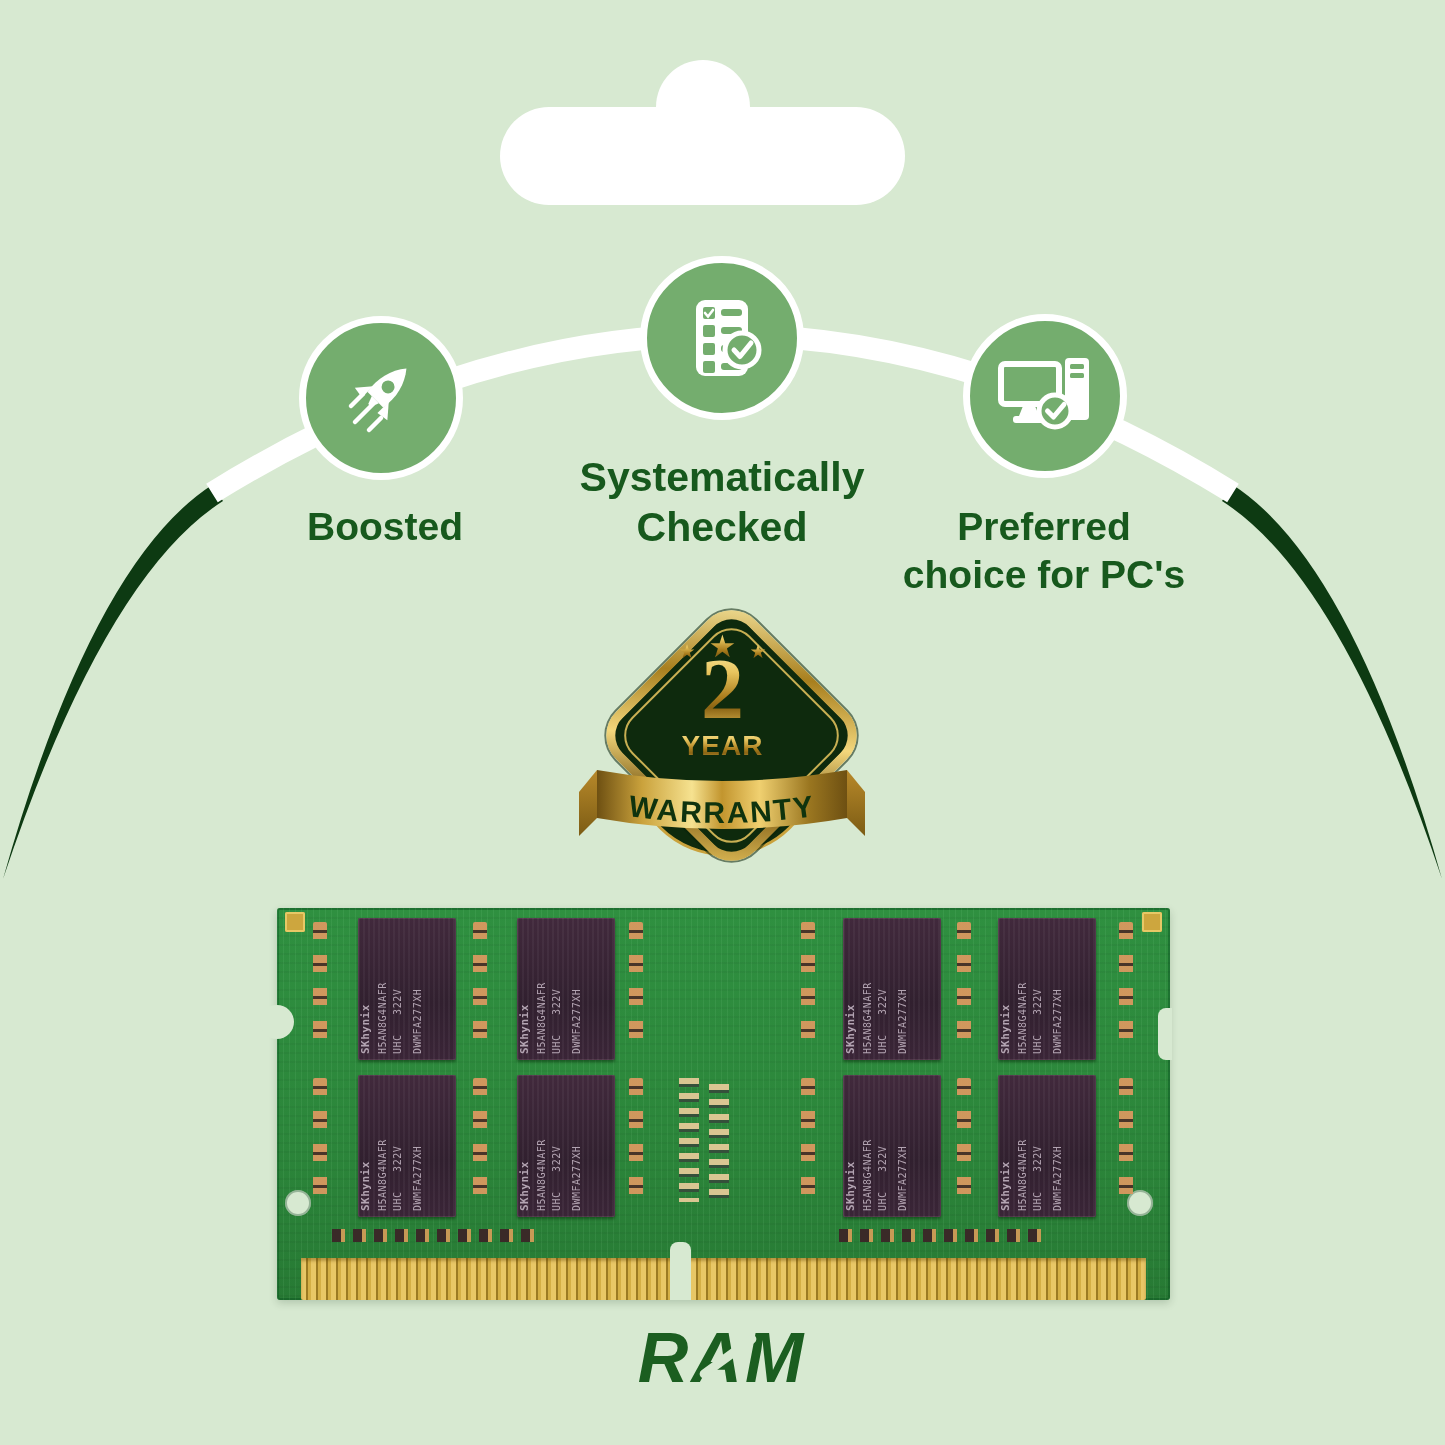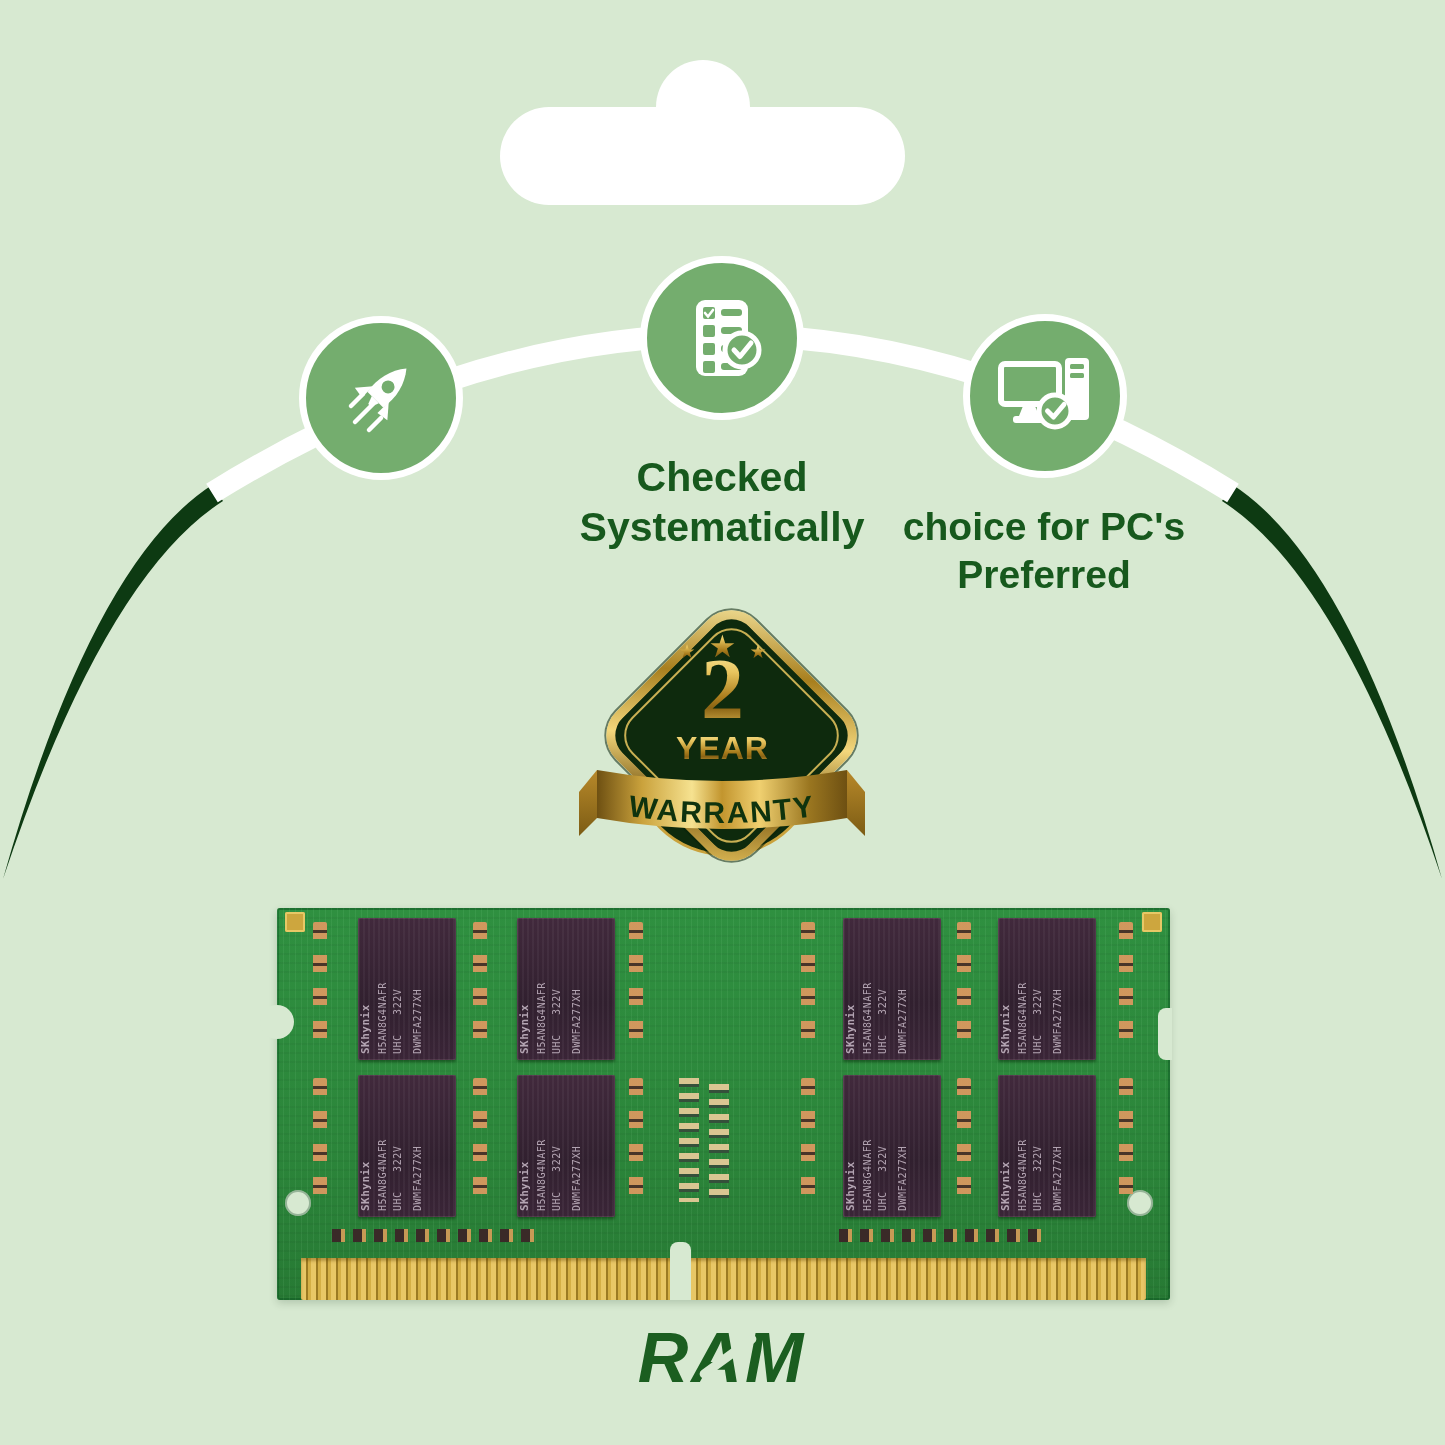--- a/index.html
+++ b/index.html
@@ -32,21 +32,21 @@
     background:linear-gradient(#0e2a0d,#0e2a0d) padding-box,
                linear-gradient(140deg,#f8e7a0 0%,#a87f1e 28%,#f3d77c 52%,#7a5a14 74%,#e7c35c 100%) border-box;
     box-shadow:0 0 0 2px rgba(10,35,10,.55);}
   .diamond::after{content:'';position:absolute;inset:6px;border:2px solid rgba(233,199,95,.85);border-radius:26px;}
   .badge-content{position:absolute;left:0;top:0;width:305px;text-align:center;}
   .stars{position:absolute;left:0;top:38px;width:305px;display:flex;justify-content:center;align-items:center;gap:13px;}
   .star-small{font-size:19px;transform:translateY(5px);}
   .star-big{font-size:31px;}
   .badge-number{position:absolute;left:0;top:56px;width:305px;font-family:"Liberation Serif",serif;
     font-weight:700;font-size:86px;line-height:1;}
-  .badge-year{position:absolute;left:0;top:140px;width:305px;font-weight:700;font-size:32px;letter-spacing:1px;}
+  .badge-year{position:absolute;left:0;top:140px;width:305px;font-weight:700;font-size:28px;letter-spacing:1px;}
   .gold-text{background:linear-gradient(180deg,#f9eaa6 0%,#e9c65f 30%,#a97c1c 60%,#8a6414 72%,#e5c058 100%);
     -webkit-background-clip:text;background-clip:text;color:transparent;}
   .ribbon-svg{position:absolute;left:7px;top:150px;}
 
   
   .pcb{left:277px;top:908px;width:893px;height:392px;z-index:2;
     background:linear-gradient(180deg,#2f9040 0%,#2c873b 55%,#277a34 100%);
     border-radius:3px;box-shadow:inset 0 0 0 2px rgba(0,70,25,.35),0 3px 8px rgba(0,40,10,.18);}
   .pcb::before{content:'';position:absolute;inset:0;
     background:repeating-linear-gradient(90deg,rgba(190,255,200,.07) 0 1px,transparent 1px 6px),
@@ -108,58 +108,59 @@
         <path d="M43,52 L53,52 L50,60 L46,60 Z"></path>
       </g>
       <g stroke="#ffffff" stroke-width="4.5" stroke-linecap="round">
         <line x1="18" y1="56" x2="30" y2="44"></line>
         <line x1="22" y1="72" x2="40" y2="54"></line>
         <line x1="36" y1="80" x2="48" y2="68"></line>
       </g>
     </svg>
   </div>
   <div class="abs feat-label fl-1">
+    <span>Boosted</span>
   </div>
 
   <div class="abs feat-circle" style="left:640px;top:256px;">
     <svg width="96" height="96" viewBox="0 0 96 96">
       <rect x="22" y="10" width="52" height="76" rx="9" fill="#ffffff"></rect>
       <rect x="29" y="17" width="12" height="12" rx="2" fill="#74ad6e"></rect>
       <polyline points="31,23 34,26.5 39,20" fill="none" stroke="#ffffff" stroke-width="2.6" stroke-linecap="round"></polyline>
       <rect x="29" y="35" width="12" height="12" rx="2" fill="#74ad6e"></rect>
       <rect x="29" y="53" width="12" height="12" rx="2" fill="#74ad6e"></rect>
       <rect x="29" y="71" width="12" height="12" rx="2" fill="#74ad6e"></rect>
       <rect x="47" y="19" width="21" height="7" rx="3" fill="#74ad6e"></rect>
       <rect x="47" y="37" width="21" height="7" rx="3" fill="#74ad6e"></rect>
       <rect x="47" y="55" width="21" height="7" rx="3" fill="#74ad6e"></rect>
       <rect x="47" y="73" width="21" height="7" rx="3" fill="#74ad6e"></rect>
       <circle cx="68" cy="60" r="17" fill="#74ad6e" stroke="#ffffff" stroke-width="5"></circle>
       <polyline points="60,60 66,66.5 77,53" fill="none" stroke="#ffffff" stroke-width="5" stroke-linecap="round" stroke-linejoin="round"></polyline>
     </svg>
   </div>
   <div class="abs feat-label fl-2">
+    <span>Systematically</span>
     <span>Checked</span>
-    <span>Systematically</span>
   </div>
 
   <div class="abs feat-circle" style="left:963px;top:314px;">
     <svg width="104" height="96" viewBox="0 0 104 96">
       <rect x="8" y="16" width="58" height="40" rx="4" fill="none" stroke="#ffffff" stroke-width="6"></rect>
       <path d="M30,58 L42,58 L46,68 L26,68 Z" fill="#ffffff"></path>
       <rect x="20" y="68" width="32" height="7" rx="3" fill="#ffffff"></rect>
       <rect x="72" y="10" width="24" height="62" rx="4" fill="#ffffff"></rect>
       <rect x="77" y="16" width="14" height="5" rx="1.5" fill="#74ad6e"></rect>
       <rect x="77" y="25" width="14" height="5" rx="1.5" fill="#74ad6e"></rect>
       <circle cx="62" cy="63" r="16" fill="#74ad6e" stroke="#ffffff" stroke-width="5"></circle>
       <polyline points="54.5,63 60.5,69 71,56.5" fill="none" stroke="#ffffff" stroke-width="5" stroke-linecap="round" stroke-linejoin="round"></polyline>
     </svg>
   </div>
   <div class="abs feat-label fl-3">
+    <span>Preferred</span>
     <span>choice for PC's</span>
-    <span>Preferred</span>
   </div>
 
   <div class="abs badge-wrap">
     <div class="badge-circle"></div>
     <div class="diamond"></div>
     <div class="badge-content">
       <div class="stars">
         <span class="star-small gold-text">★</span>
         <span class="star-big gold-text">★</span>
         <span class="star-small gold-text">★</span>

